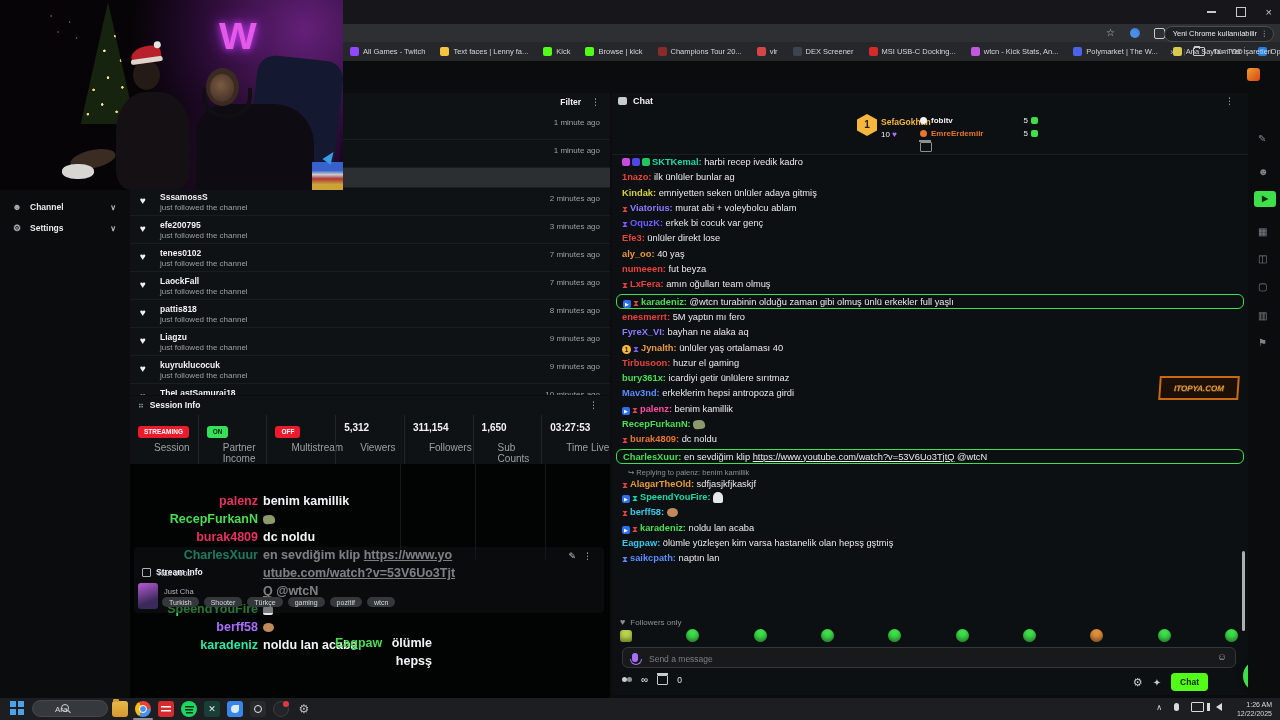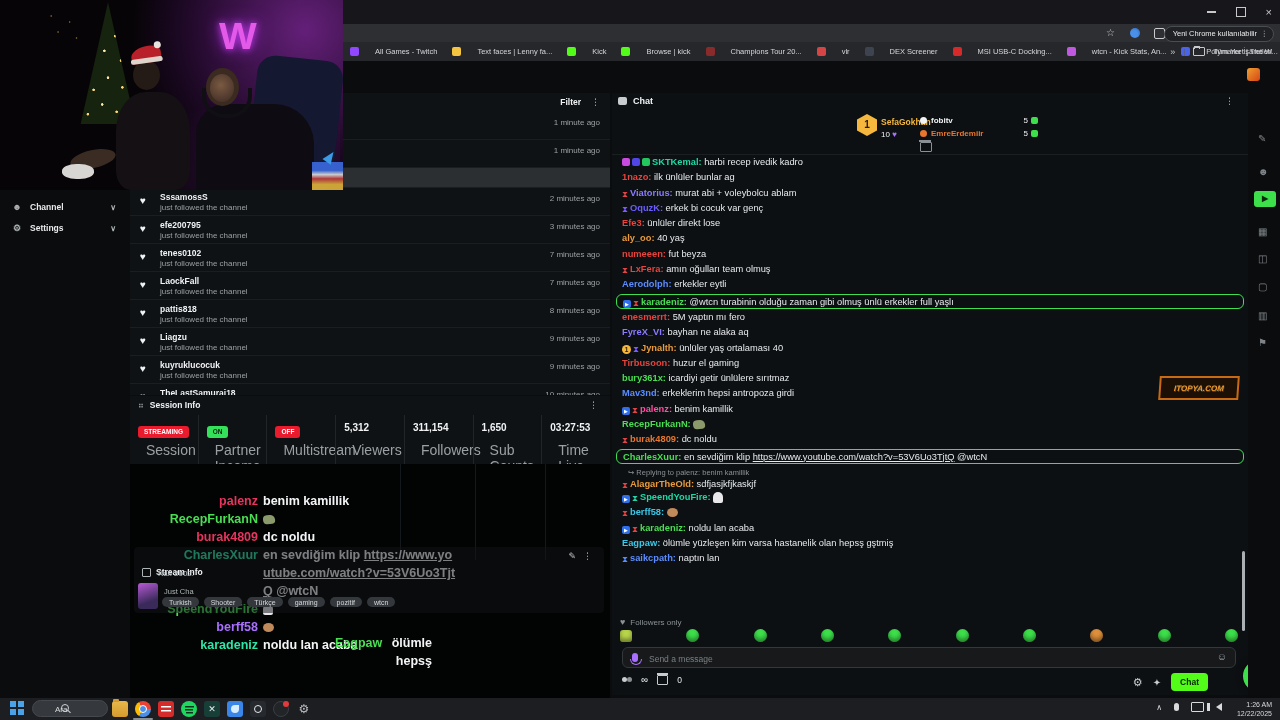--- a/index.html
+++ b/index.html
@@ -15,21 +15,21 @@
   #toolbar{left:0;top:24px;width:1280px;height:18px;background:#2e2f33;}
   .tb-ic{color:#c8cacc;font-size:10px;top:3px;}
   #cast-icon{width:10px;height:10px;border-radius:50%;background:radial-gradient(circle at 40% 60%,#4a90e8 40%,#2e63b8);}
   #ext-icon{width:9px;height:9px;border:1.2px solid #c8cacc;border-radius:2px;}
   #avatar{width:12px;height:12px;border-radius:50%;background:linear-gradient(135deg,#a35ad6,#5a3a8a);}
   #chip{right:6px;top:2px;height:14px;background:#202124;border:1px solid #4a4d52;border-radius:8px;
         color:#e8eaec;font-size:7.5px;line-height:14px;padding:0 16px 0 8px;}
   #chip .dots{position:absolute;right:5px;top:0;color:#c8cacc;}
   #bookmarks{left:0;top:42px;width:1280px;height:19px;background:#26272b;display:flex;align-items:center;}
   #bm-list{display:flex;align-items:center;gap:15px;margin-left:350px;}
-  .bm{display:flex;align-items:center;gap:16px;white-space:nowrap;}
+  .bm{display:flex;align-items:center;gap:4px;white-space:nowrap;}
   .bmi{width:9px;height:9px;border-radius:2px;flex:0 0 auto;}
   .bm span.lbl{font-size:7.5px;color:#d4d6d8;}
   #bm-right{position:absolute;right:8px;top:0;height:19px;display:flex;align-items:center;gap:8px;}
   #bm-right .sep{color:#5a5d62;font-size:8px;}
   .foldr{width:10px;height:7px;background:transparent;border:1px solid #c8cacc;border-radius:1px;position:relative;}
   .foldr::before{content:"";position:absolute;left:0;top:-2.5px;width:4px;height:2px;border:1px solid #c8cacc;border-bottom:none;border-radius:1px 1px 0 0;}
   
   #leftnav-channel,#leftnav-settings{left:0;width:130px;height:22px;}
   .nav-item{display:flex;align-items:center;gap:8px;padding-left:12px;height:22px;font-size:8.5px;font-weight:bold;color:#e8eaec;}
   .nav-item .gl{color:#aeb4b6;font-size:9px;width:10px;text-align:center;}
@@ -51,21 +51,21 @@
   #sess-head{position:absolute;left:8px;top:4px;display:flex;gap:6px;align-items:center;font-size:8.5px;font-weight:bold;color:#f0f2f4;}
   #sess-head .drag{color:#8a9094;font-size:8px;}
   #session .kebab{position:absolute;right:12px;top:4px;}
   #stat-list{position:absolute;left:0;top:19px;width:480px;height:49px;display:flex;}
   .stat{position:relative;flex:1;border-left:1px solid #222527;padding:5px 0 0 8px;}
   .stat:first-child{border-left:none;}
   .stat .badge{display:inline-block;font-size:6.5px;font-weight:bold;padding:2.5px 6px;border-radius:3px;}
   .badge.red{background:#eb1b2e;color:#fff;}
   .badge.green{background:#35e05a;color:#08220c;}
   .stat .val{font-size:10px;font-weight:bold;color:#f0f2f4;padding-top:2px;}
-  .stat .lab{position:absolute;left:16px;top:27px;font-size:14px;color:#9aa0a3;}
+  .stat .lab{position:absolute;left:24px;top:27px;font-size:10px;color:#9aa0a3;}
   
   #preview{left:130px;top:464px;width:480px;height:234px;background:#020303;overflow:hidden;}
   .gline{position:absolute;top:0;width:1px;height:96px;background:#15181a;}
   #ovl-list{position:absolute;left:0;top:28px;width:370px;}
   .ovl-row{display:flex;align-items:flex-start;margin-bottom:0px;line-height:18px;}
   .ovl-row .onm{width:128px;text-align:right;font-size:12.5px;font-weight:bold;flex:0 0 auto;}
   .ovl-row .otx{margin-left:5px;width:195px;font-size:12.5px;font-weight:bold;color:#f2f4f5;word-break:break-all;}
   .ovl-row .otx .lnk{text-decoration:underline;}
   #eagpaw{right:178px;bottom:28px;width:100px;text-align:right;font-size:12.5px;font-weight:bold;line-height:18px;color:#f2f4f5;}
   
@@ -509,27 +509,27 @@
           <span class="gf-nm" style="color: rgb(232, 118, 46);">EmreErdemiir</span>
           <span class="gf-ct">5<span class="tok"></span></span>
         </div>
       </div>
     <div class="abs" id="lb-gift"></div>
     <div class="abs" id="lb-line"></div>
 
     <div id="msg-list">
         <div class="msg"><span class="bdg" style="background: rgb(200, 74, 224);"></span><span class="bdg" style="background: rgb(79, 70, 229);"></span><span class="bdg" style="background: rgb(34, 197, 94);"></span><span class="nm" style="color: rgb(31, 216, 164); margin-top: 8px;">SKTKemal: </span><span class="tx">harbi recep ivedik kadro</span></div>
         <div class="msg"><span class="nm" style="color: rgb(232, 67, 60);">1nazo: </span><span class="tx">ilk ünlüler bunlar ag</span></div>
+        <div class="msg"><span class="nm" style="color: rgb(214, 209, 62);">Kindak: </span><span class="tx">emniyetten seken ünlüler adaya gitmiş</span></div>
         <div class="msg"><span class="hgl" style="color: rgb(224, 68, 68);">⧗</span><span class="nm" style="color: rgb(139, 124, 255);">Viatorius: </span><span class="tx">murat abi + voleybolcu ablam</span></div>
         <div class="msg"><span class="hgl" style="color: rgb(124, 92, 255);">⧗</span><span class="nm" style="color: rgb(106, 92, 255);">OquzK: </span><span class="tx">erkek bi cocuk var genç</span></div>
         <div class="msg"><span class="nm" style="color: rgb(232, 67, 60);">Efe3: </span><span class="tx">ünlüler direkt lose</span></div>
         <div class="msg"><span class="nm" style="color: rgb(232, 154, 60);">aly_oo: </span><span class="tx">40 yaş</span></div>
         <div class="msg"><span class="nm" style="color: rgb(232, 67, 60);">numeeen: </span><span class="tx">fut beyza</span></div>
         <div class="msg"><span class="hgl" style="color: rgb(224, 68, 68);">⧗</span><span class="nm" style="color: rgb(232, 67, 60);">LxFera: </span><span class="tx">amın oğulları team olmuş</span></div>
-        <div class="msg"><span class="nm" style="color: rgb(91, 140, 255);">Aerodolph: </span><span class="tx">erkekler eytli</span></div>
         <div class="msg hl"><span class="bdg" style="background: rgb(47, 111, 236);">▶</span><span class="hgl" style="color: rgb(224, 68, 68);">⧗</span><span class="nm" style="color: rgb(74, 222, 83);">karadeniz: </span><span class="tx">@wtcn turabinin olduğu zaman gibi olmuş ünlü erkekler full yaşlı</span></div>
         <div class="msg"><span class="nm" style="color: rgb(232, 67, 60); margin-top: 31px;">enesmerrt: </span><span class="tx">5M yaptın mı fero</span></div>
         <div class="msg"><span class="nm" style="color: rgb(139, 124, 255);">FyreX_VI: </span><span class="tx">bayhan ne alaka aq</span></div>
         <div class="msg"><span class="rank1">1</span><span class="hgl" style="color: rgb(124, 92, 255);">⧗</span><span class="nm" style="color: rgb(232, 154, 60);">Jynalth: </span><span class="tx">ünlüler yaş ortalaması 40</span></div>
         <div class="msg"><span class="nm" style="color: rgb(232, 67, 60);">Tirbusoon: </span><span class="tx">huzur el gaming</span></div>
         <div class="msg"><span class="nm" style="color: rgb(74, 222, 83);">bury361x: </span><span class="tx">icardiyi getir ünlülere sırıtmaz</span></div>
         <div class="msg"><span class="nm" style="color: rgb(91, 140, 255);">Mav3nd: </span><span class="tx">erkeklerim hepsi antropoza girdi</span></div>
         <div class="msg"><span class="bdg" style="background: rgb(47, 111, 236);">▶</span><span class="hgl" style="color: rgb(224, 68, 68);">⧗</span><span class="nm" style="color: rgb(255, 79, 163);">palenz: </span><span class="tx">benim kamillik</span></div>
         <div class="msg"><span class="nm" style="color: rgb(74, 222, 83);">RecepFurkanN: </span><span class="shape rock" style="background: rgb(138, 154, 106);"></span></div>
         <div class="msg"><span class="hgl" style="color: rgb(224, 68, 68);">⧗</span><span class="nm" style="color: rgb(232, 118, 46);">burak4809: </span><span class="tx">dc noldu</span></div>

